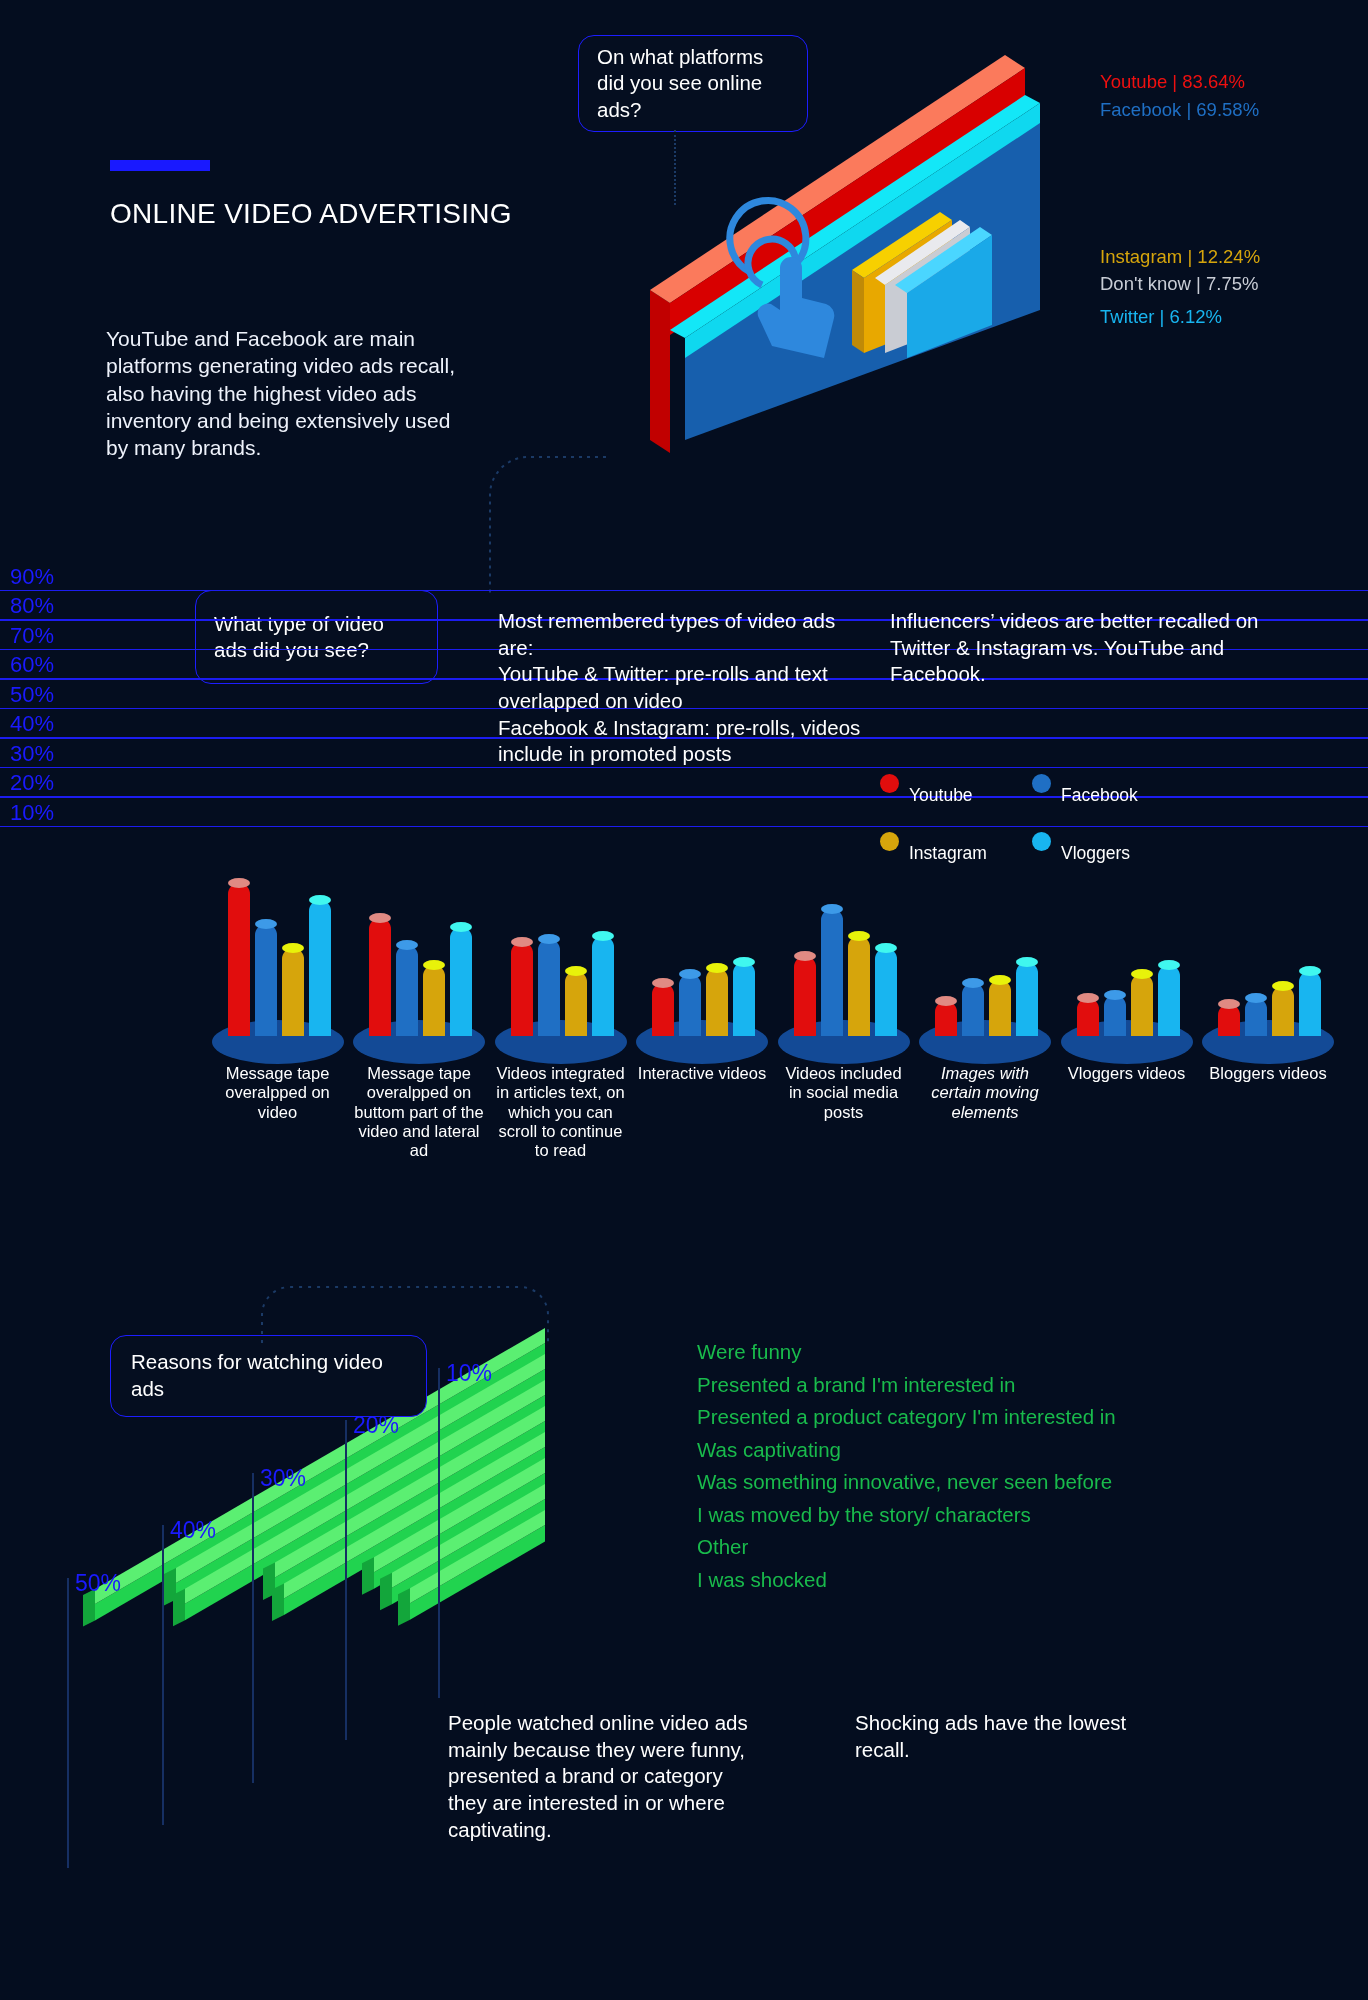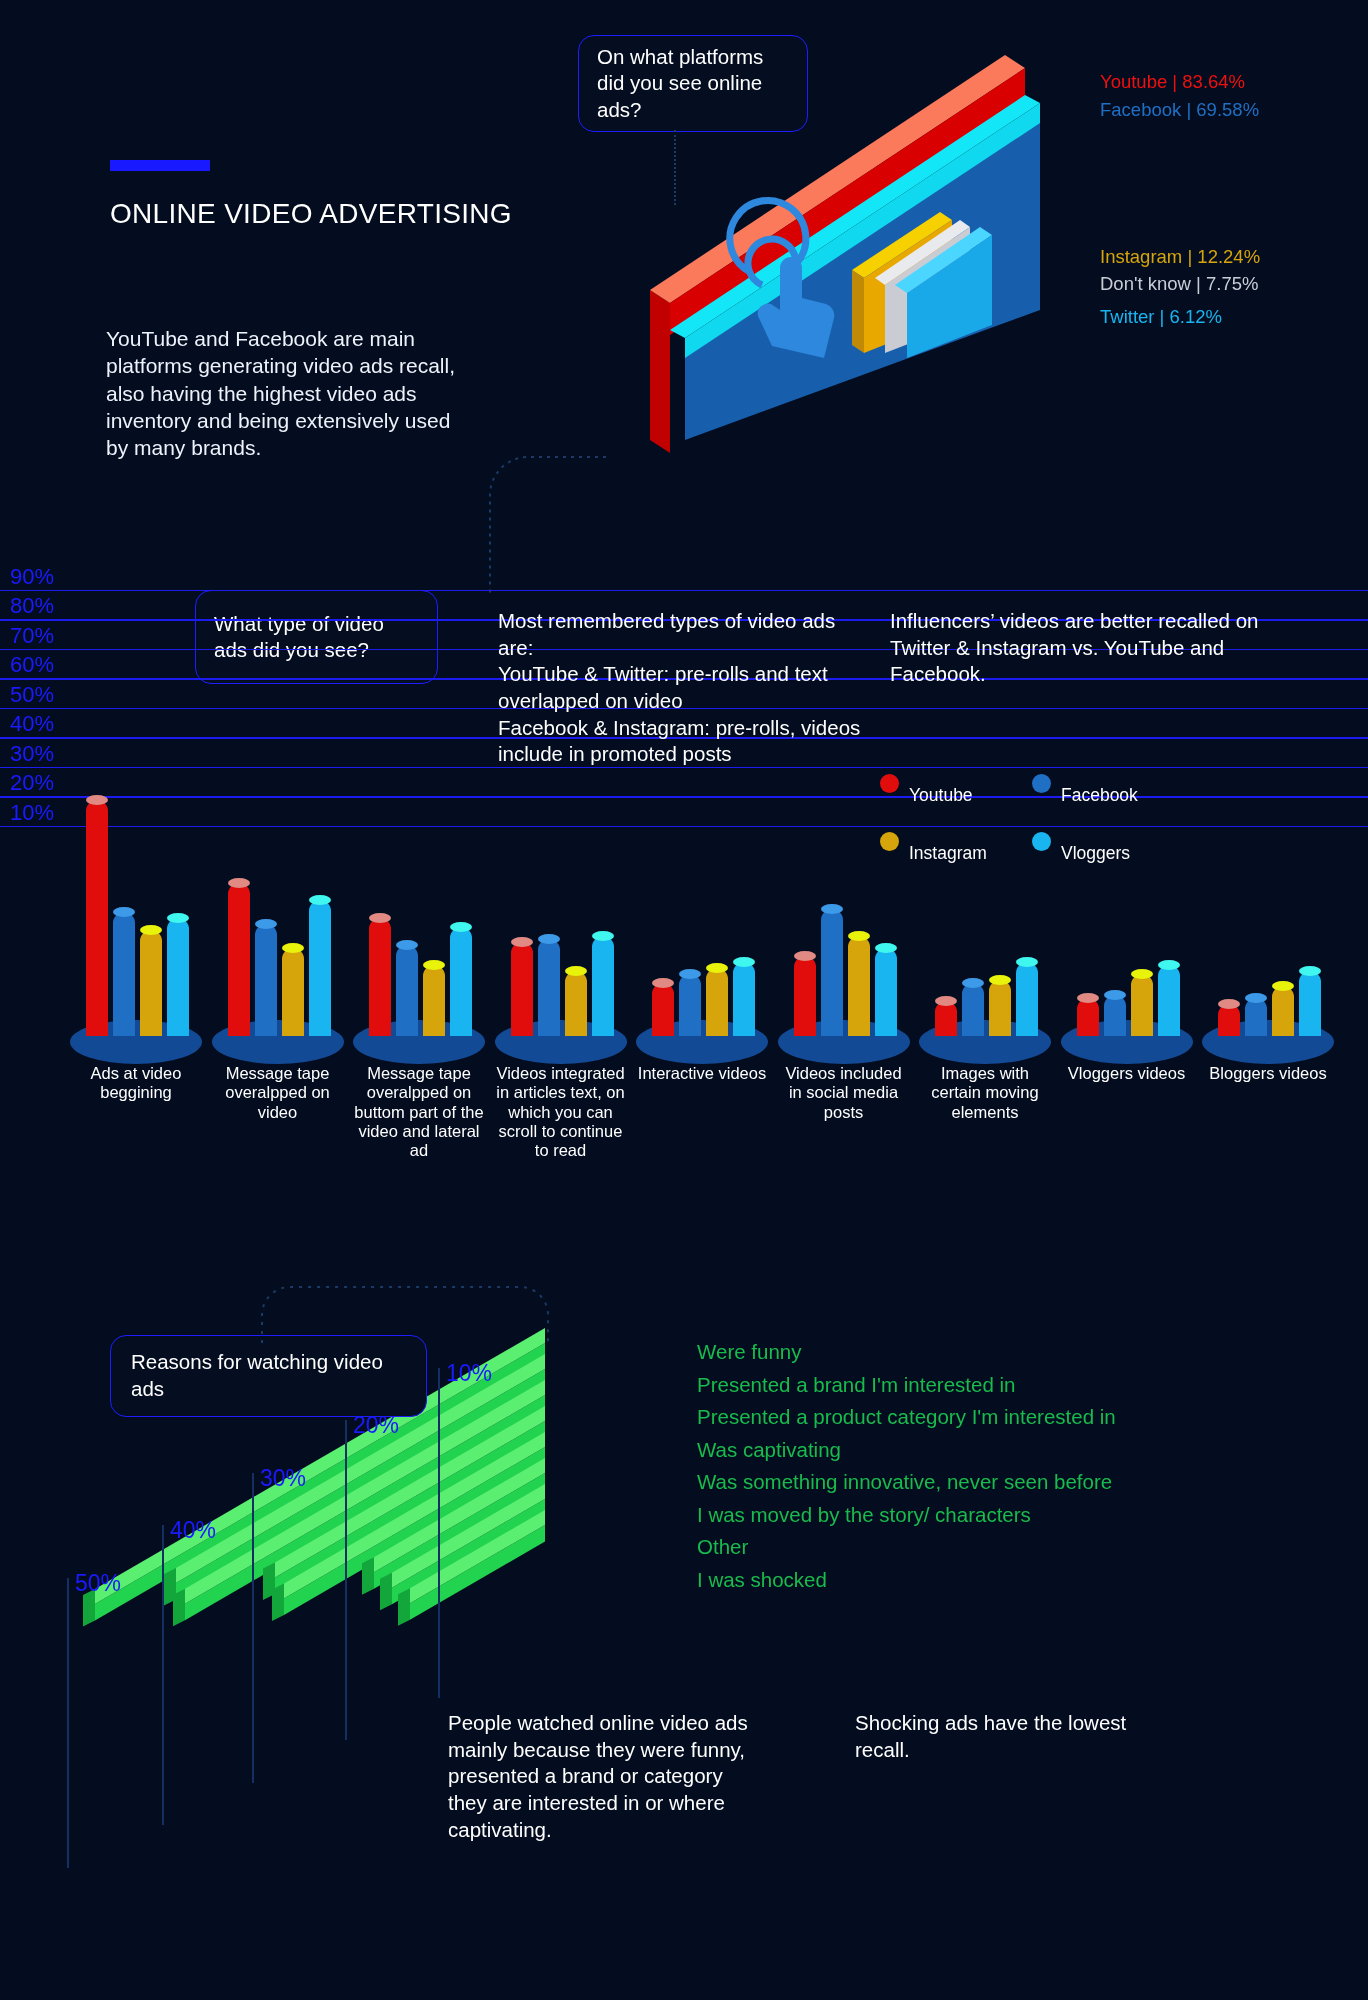--- a/index.html
+++ b/index.html
@@ -140,36 +140,20 @@
     <div class="gridline" style="top: 132.632px;"></div>
     <div class="ylab" style="top: 106.632px;">50%</div>
     <div class="gridline" style="top: 103.158px;"></div>
     <div class="ylab" style="top: 77.1579px;">60%</div>
     <div class="gridline" style="top: 73.6842px;"></div>
     <div class="ylab" style="top: 47.6842px;">70%</div>
     <div class="gridline" style="top: 44.2105px;"></div>
     <div class="ylab" style="top: 18.2105px;">80%</div>
     <div class="gridline" style="top: 14.7368px;"></div>
     <div class="ylab" style="top: -11.2632px;">90%</div>
-    <div class="group" style="left: 72px; width: 128px; height: 288px;">
-      <div class="ellipse" style="width: 132px; height: 44px; bottom: -14px;"></div>
-      <div class="bar" title="Youtube — 80%" style="height: 235.789px; left: 14px; background: rgb(225, 13, 13);">
-        <div class="cap" style="background: rgb(224, 138, 131);"></div>
-      </div>
-      <div class="bar" title="Facebook — 42%" style="height: 123.789px; left: 41px; background: rgb(31, 111, 196);">
-        <div class="cap" style="background: rgb(61, 154, 232);"></div>
-      </div>
-      <div class="bar" title="Instagram — 36%" style="height: 106.105px; left: 68px; background: rgb(214, 165, 12);">
-        <div class="cap" style="background: rgb(232, 242, 10);"></div>
-      </div>
-      <div class="bar" title="Twitter — 40%" style="height: 117.895px; left: 95px; background: rgb(24, 181, 240);">
-        <div class="cap" style="background: rgb(64, 247, 239);"></div>
-      </div>
-      <div class="xlab" style="top: 302px;">Ads at video beggining</div>
-    </div>
     <div class="group" style="left: 213.5px; width: 128px; height: 288px;">
       <div class="ellipse" style="width: 132px; height: 44px; bottom: -14px;"></div>
       <div class="bar" title="Youtube — 52%" style="height: 153.263px; left: 14px; background: rgb(225, 13, 13);">
         <div class="cap" style="background: rgb(224, 138, 131);"></div>
       </div>
       <div class="bar" title="Facebook — 38%" style="height: 112px; left: 41px; background: rgb(31, 111, 196);">
         <div class="cap" style="background: rgb(61, 154, 232);"></div>
       </div>
       <div class="bar" title="Instagram — 30%" style="height: 88.4211px; left: 68px; background: rgb(214, 165, 12);">
         <div class="cap" style="background: rgb(232, 242, 10);"></div>
@@ -250,21 +234,21 @@
       </div>
       <div class="bar" title="Facebook — 18%" style="height: 53.0526px; left: 41px; background: rgb(31, 111, 196);">
         <div class="cap" style="background: rgb(61, 154, 232);"></div>
       </div>
       <div class="bar" title="Instagram — 19%" style="height: 56px; left: 68px; background: rgb(214, 165, 12);">
         <div class="cap" style="background: rgb(232, 242, 10);"></div>
       </div>
       <div class="bar" title="Twitter — 25%" style="height: 73.6842px; left: 95px; background: rgb(24, 181, 240);">
         <div class="cap" style="background: rgb(64, 247, 239);"></div>
       </div>
-      <div class="xlab" style="top: 302px;">Images with certain moving elements</div>
+      <div class="xlab" style="top: 302px; font-style: italic;">Images with certain moving elements</div>
     </div>
     <div class="group" style="left: 1062.5px; width: 128px; height: 288px;">
       <div class="ellipse" style="width: 132px; height: 44px; bottom: -14px;"></div>
       <div class="bar" title="Youtube — 13%" style="height: 38.3158px; left: 14px; background: rgb(225, 13, 13);">
         <div class="cap" style="background: rgb(224, 138, 131);"></div>
       </div>
       <div class="bar" title="Facebook — 14%" style="height: 41.2632px; left: 41px; background: rgb(31, 111, 196);">
         <div class="cap" style="background: rgb(61, 154, 232);"></div>
       </div>
       <div class="bar" title="Instagram — 21%" style="height: 61.8947px; left: 68px; background: rgb(214, 165, 12);">

